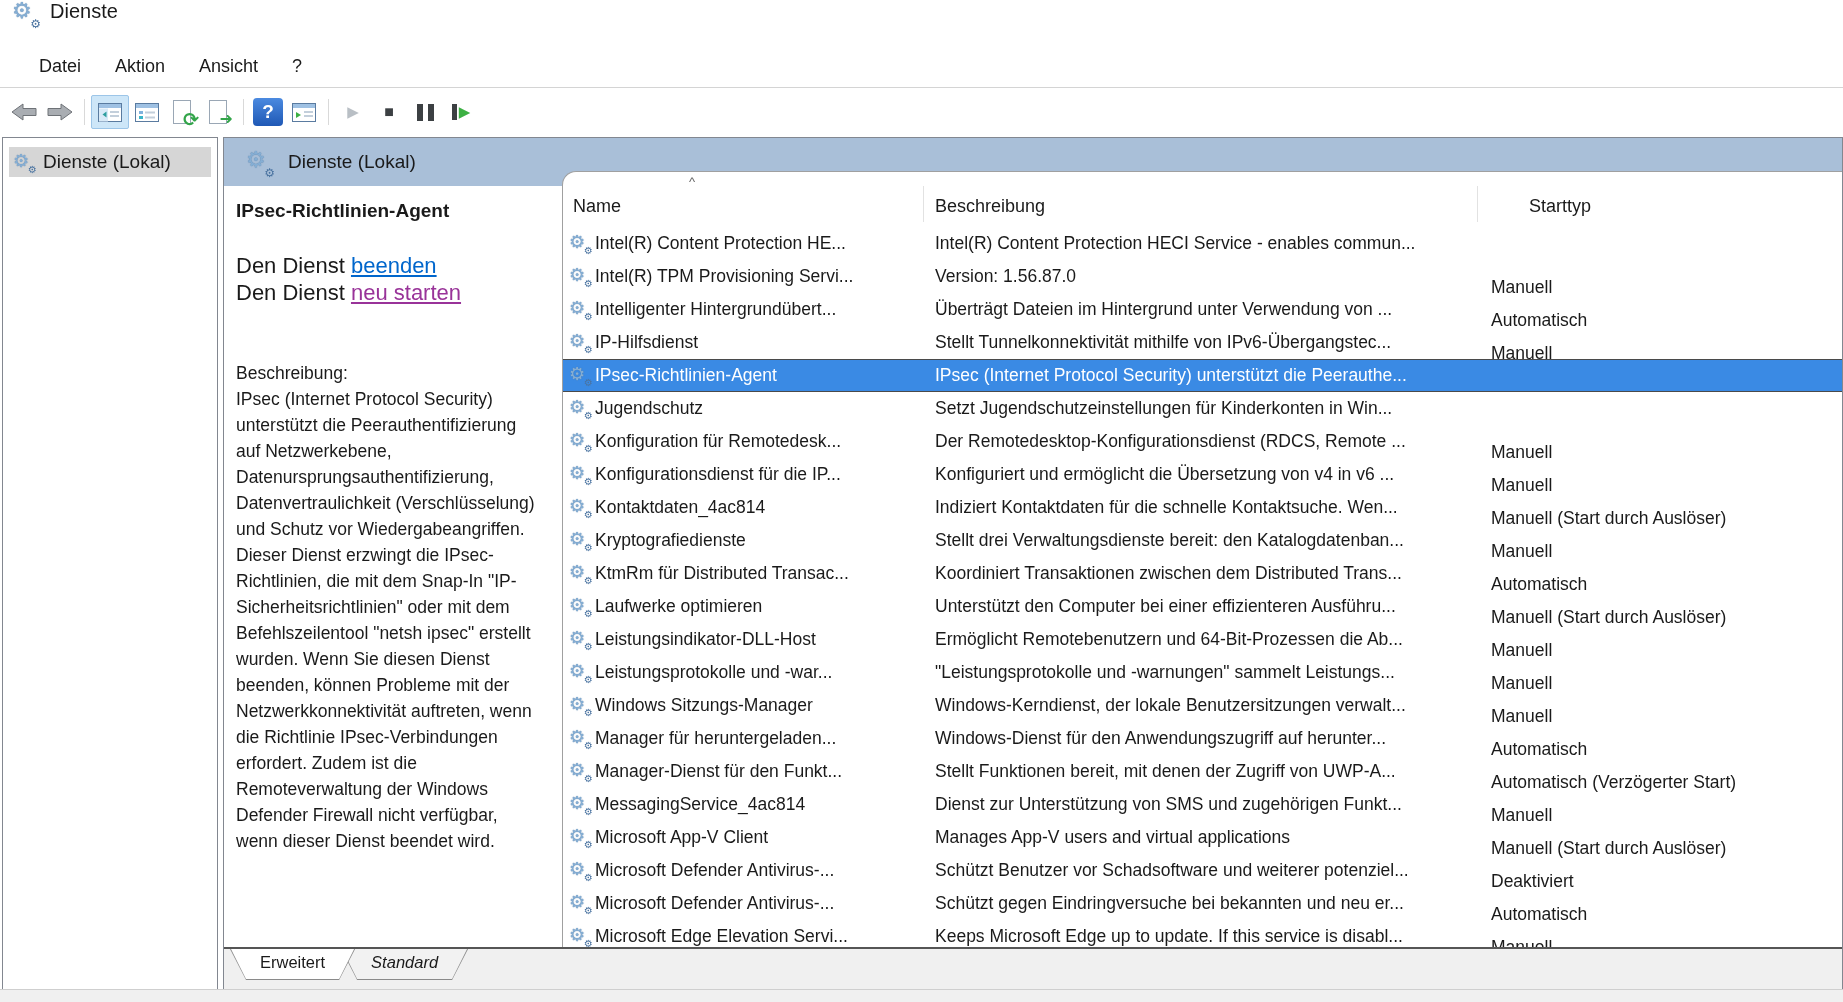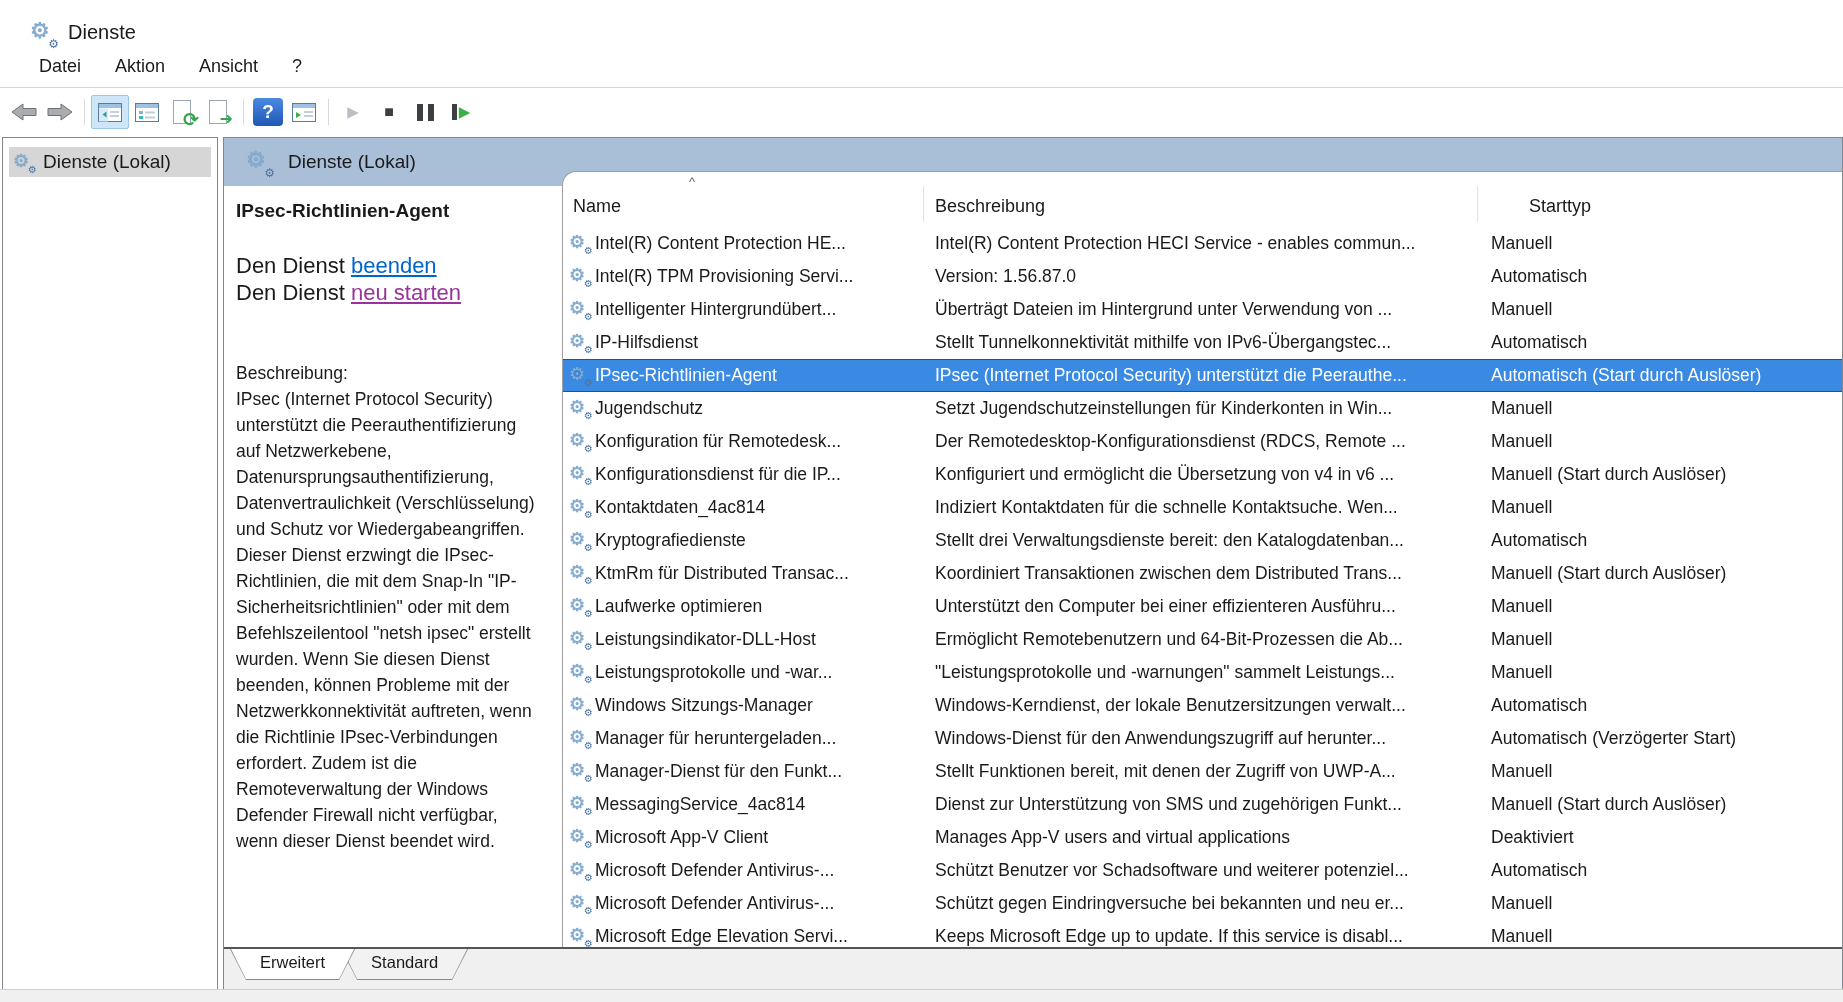--- a/index.html
+++ b/index.html
@@ -12,21 +12,21 @@
   }
   
   .gear{position:relative;display:inline-block;width:26px;height:26px;flex:none;}
   .gear::before{content:"⚙";position:absolute;left:0;top:-2px;font-size:22px;line-height:26px;color:#85aed4;text-shadow:0 0 1px #54799f;}
   .gear::after{content:"⚙";position:absolute;right:-3px;bottom:-4px;font-size:12px;line-height:12px;color:#4a73a0;}
   .gear.sm{width:22px;height:22px;}
   .gear.sm::before{font-size:18px;line-height:22px;top:-1px;}
   .gear.sm::after{font-size:10px;right:-2px;bottom:-3px;}
 
   
-  .titlebar{position:absolute;left:0;top:10px;right:0;height:45px;display:flex;align-items:center;padding-left:30px;}
+  .titlebar{position:absolute;left:0;top:0;right:0;height:45px;display:flex;padding-left:12px;}
   .titlebar .title{margin-left:12px;font-size:20px;}
 
   
   .menubar{position:absolute;left:0;top:45px;right:0;height:42px;display:flex;align-items:center;border-bottom:1px solid #d4d4d4;padding-left:20px;}
   .menubar .mitem{font-size:18px;padding:6px 17px;cursor:default;}
   .menubar .mitem:first-child{margin-left:2px;}
 
   
   .toolbar{position:absolute;left:0;top:88px;right:0;height:48px;display:flex;align-items:center;padding-left:6px;}
   .tbtn{width:36px;height:32px;display:flex;align-items:center;justify-content:center;position:relative;flex:none;}
@@ -75,33 +75,33 @@
   .hdiv.d1{left:360px;}
   .hdiv.d2{left:914px;}
   .sort-caret{position:absolute;left:126px;top:2px;font-size:13px;color:#666;}
 
   .rows{position:absolute;left:0;top:55px;right:0;bottom:0;}
   .row{position:relative;height:33px;box-sizing:border-box;display:block;font-size:17.5px;}
   .row .gear{position:absolute;left:6px;top:5px;}
   .cell{position:absolute;top:0;line-height:33px;white-space:nowrap;overflow:hidden;}
   .cell.name{left:32px;width:326px;}
   .cell.desc{left:372px;width:540px;}
-  .cell.start{left:928px;right:2px;}
+  .cell.start{left:928px;right:2px;margin-top:44px;}
   .row.selected{background:#3a8ae4;color:#ffffff;border-top:1px solid #4a4a4a;border-bottom:1px solid #4a4a4a;}
   .row.selected .cell{line-height:31px;}
   .row.selected .gear{top:4px;}
 
   
   .tabs-row{position:absolute;left:0;right:0;bottom:0;height:40px;background:#f0f0f0;border-top:2px solid #555;display:flex;padding-left:6px;}
   .tab{position:relative;height:31px;margin-top:0;flex:none;}
   .tab .shape{position:absolute;inset:0;background:#8a8a8a;clip-path:polygon(0 0,100% 0,calc(100% - 16px) 100%,16px 100%);}
   .tab .fill{position:absolute;left:1px;right:1px;top:0;bottom:1px;background:#f2f2f2;clip-path:polygon(0 0,100% 0,calc(100% - 15px) 100%,15px 100%);}
   .tab.active .fill{background:#ffffff;}
   .tab .lbl{position:relative;display:block;padding:4px 30px 0 30px;font-size:16.5px;}
-  .tab.t2{margin-left:-14px;z-index:0;}
+  .tab.t2{margin-left:-14px;z-index:0;font-style:italic;}
   .tab.active{z-index:1;}
 
   .statusbar{position:absolute;left:0;right:0;bottom:0;height:12px;background:#f0f0f0;border-top:1px solid #cfcfcf;}
 </style>
 </head>
 <body>
 
 <div class="titlebar">
   <span class="gear"></span>
   <span class="title">Dienste</span>

